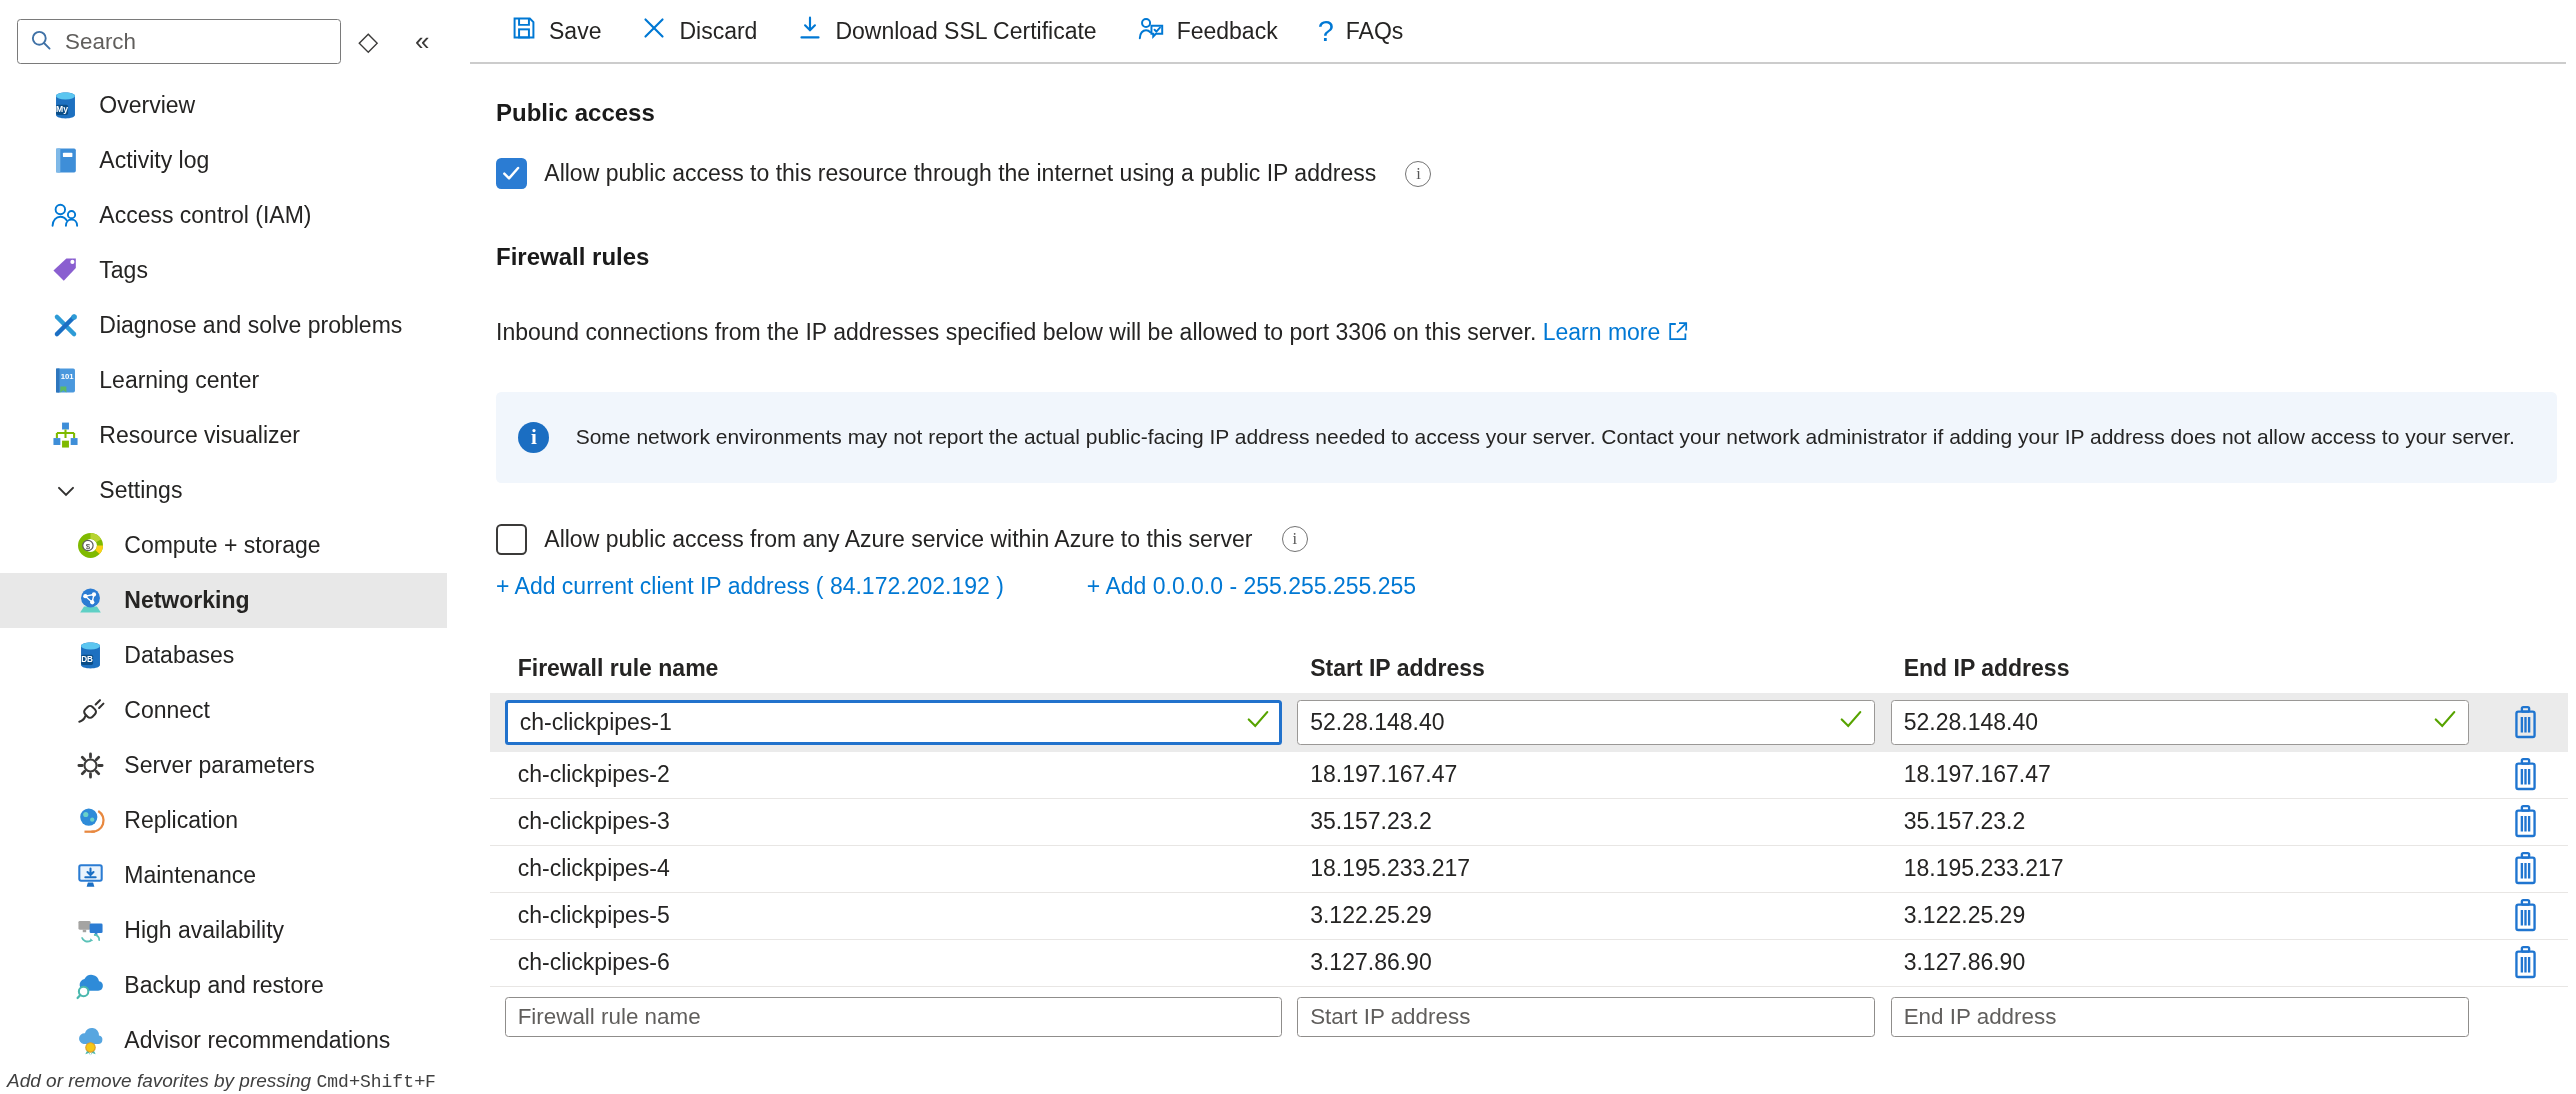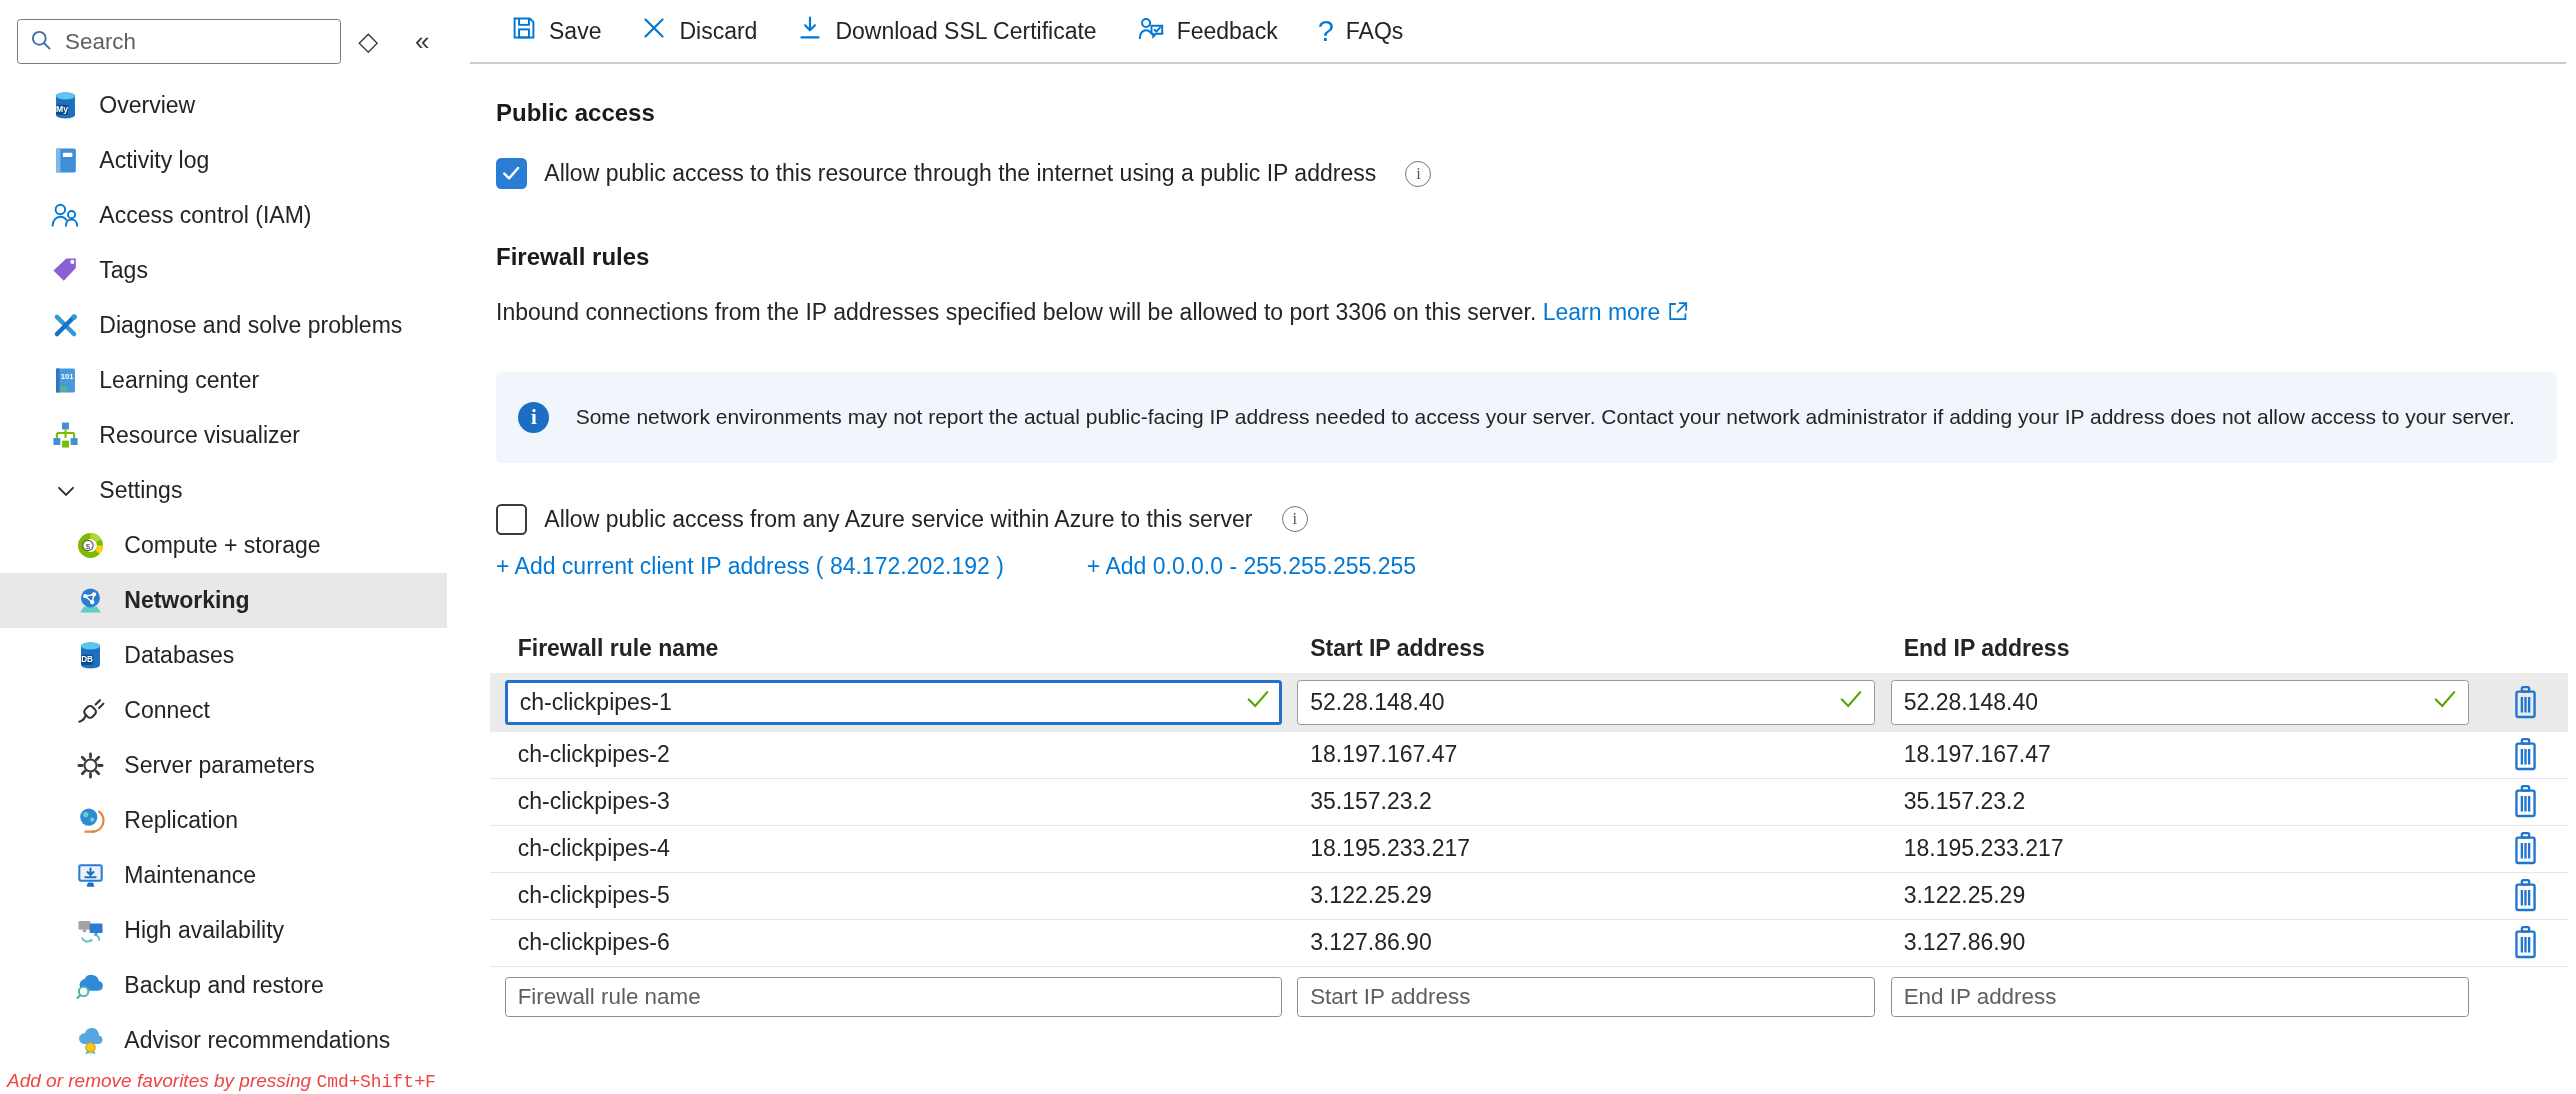--- a/index.html
+++ b/index.html
@@ -11,40 +11,40 @@
   .search-row { display:flex; align-items:center; padding:19px 0 0 17.3px; gap:0; }
   .search-box { width:324px; height:45px; border:1.7px solid #7a7a7a; border-radius:3.5px; display:flex; align-items:center; padding:0 10.4px; gap:10.4px; background:#fff; }
   .search-box input { border:none; outline:none; font-size:22.4px; color:#444; width:100%; font-family:"Liberation Sans", sans-serif; background:transparent; }
   .search-box input::placeholder { color:#605e5c; }
   .side-glyph { font-size:26px; color:#3b3a39; width:54px; text-align:center; cursor:pointer; }
   .nav { margin-top:14px; width:447px; }
   .nav-item { display:flex; align-items:center; height:55px; padding-left:49px; gap:17.3px; font-size:23px; cursor:pointer; }
   .nav-item.indent { padding-left:74px; }
   .nav-item.selected { background:#e8e8e8; font-weight:bold; }
   .nicon { width:33px; height:33px; display:flex; align-items:center; justify-content:center; flex:0 0 33px; }
-  .fav-hint { position:absolute; left:7px; bottom:3.5px; font-style:italic; font-size:19px; color:#ef4444; }
+  .fav-hint { position:absolute; left:7px; bottom:3.5px; font-style:italic; font-size:19px; color:#404040; }
   .fav-hint .kbd { font-family:"Liberation Mono", monospace; font-style:normal; font-size:18px; }
 
   
   .main { position:absolute; left:470px; top:0; right:0; bottom:0; }
   .toolbar { height:64px; display:flex; align-items:center; gap:40px; padding-left:41px; border-bottom:2.6px solid #cccccc; margin-right:10.4px; }
   .tbtn { display:flex; align-items:center; gap:12px; font-size:23px; color:#252423; cursor:pointer; }
   .tbtn svg, .tbtn .qmark { flex:0 0 auto; }
   .qmark { color:#0078d4; font-size:29px; line-height:1; }
 
   .content { padding:35px 0 0 26px; }
   h3.sec { font-size:24px; font-weight:bold; color:#1a1a1a; margin:0 0 0 0; }
   .cbx-row { display:flex; align-items:center; gap:17.3px; margin-top:31px; font-size:23px; }
   .cbx { width:31px; height:31px; border-radius:5.2px; display:flex; align-items:center; justify-content:center; flex:0 0 31px; cursor:pointer; }
   .cbx.checked { background:#2b7cd3; }
   .cbx.unchecked { background:#fff; border:2.6px solid #3b3a39; }
   .info-i { width:26px; height:26px; border:1.7px solid #737373; border-radius:50%; color:#565656; display:inline-flex; align-items:center; justify-content:center; font-size:16.4px; font-family:"Liberation Serif", serif; margin-left:12px; flex:0 0 26px; }
 
   .fw-title { margin-top:54px !important; }
-  .desc { margin-top:28px; font-size:23px; }
+  .desc { margin-top:48px; font-size:23px; }
   .link { color:#0078d4; cursor:pointer; text-decoration:none; }
   .ext-ico { display:inline-block; vertical-align:-2.6px; margin-left:7px; }
 
   .banner { margin-top:43px; width:2061px; min-height:91px; background:#f1f6fc; border-radius:5.2px; display:flex; align-items:center; gap:17.3px; padding:8.6px 22.4px; }
   .banner-ico { width:31px; height:31px; border-radius:50%; background:#1b6ec2; color:#fff; display:flex; align-items:center; justify-content:center; font-size:21px; font-family:"Liberation Serif", serif; font-weight:bold; flex:0 0 31px; }
   .banner-text { font-size:21px;margin-left:9px; }
 
   .links-row { display:flex; gap:83px; margin-top:18px; font-size:23px; }
 
   

